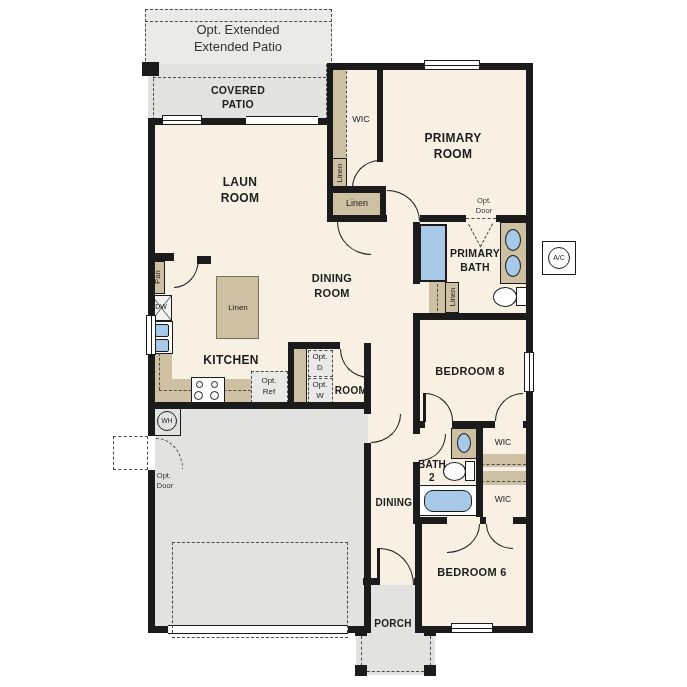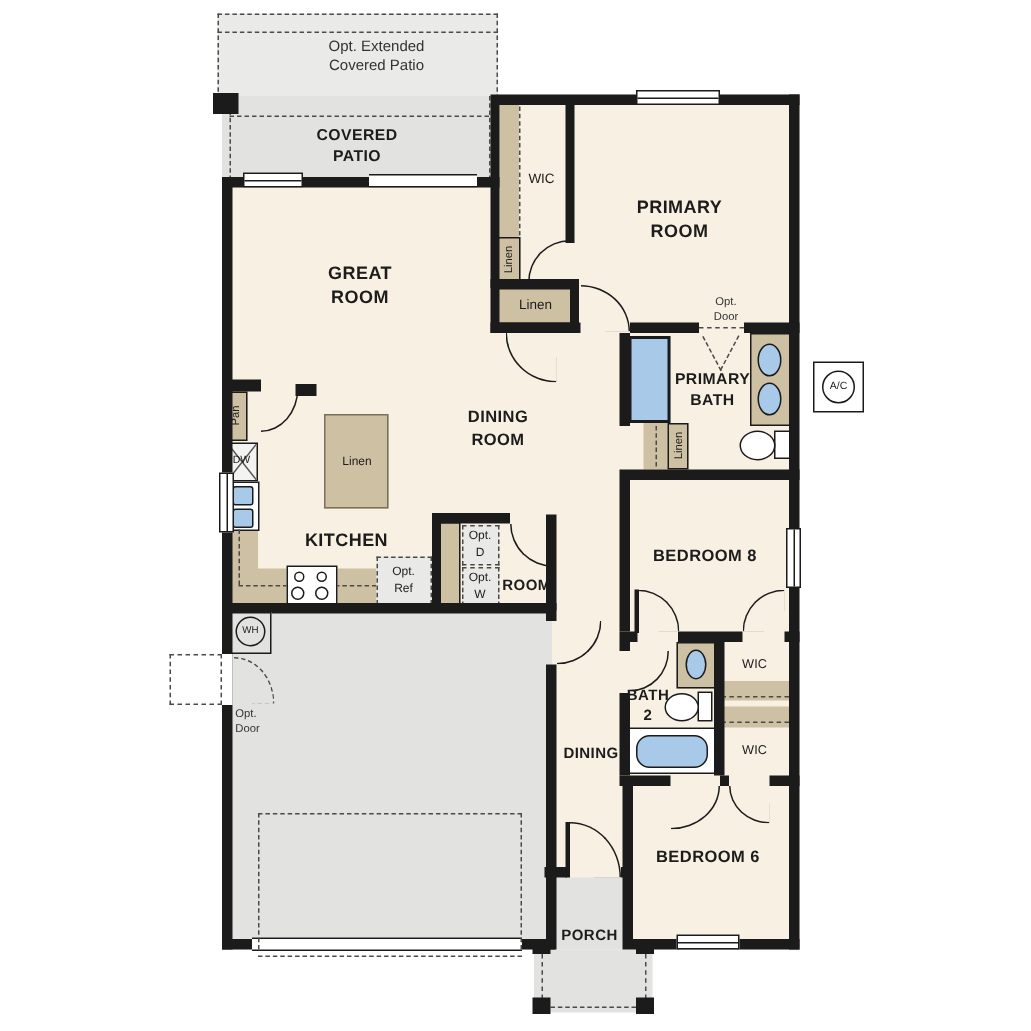--- a/index.html
+++ b/index.html
@@ -177,30 +177,30 @@
   <div class="arc br" style="left:447px;top:524px;width:33px;height:29px;"></div>
   <div class="arc tr" style="left:380px;top:548px;width:34px;height:37px;"></div>
   <div class="arc tr dsh" style="left:156px;top:438px;width:27px;height:31px;"></div>
   <div class="dashbox" style="left:113px;top:436px;width:35px;height:34px;"></div>
 
   <div class="whitebox" style="left:154px;top:408px;width:27px;height:28px;border-width:1.3px;background:var(--gray,#e2e2e0);"></div>
   <div class="circ" style="left:157px;top:411px;width:20px;height:20px;background:var(--gray,#e2e2e0);"></div>
   <div class="whitebox" style="left:542px;top:241px;width:34px;height:34px;border-width:1.2px;"></div>
   <div class="circ" style="left:548px;top:247px;width:22px;height:22px;"></div>
 
-  <div class="lbl" style="left:238px;top:38px;font-size:10px;color:#333;margin-left:13px;">
+  <div class="lbl" style="left:238px;top:38px;font-size:13px;color:#333;">
     <span>Opt. Extended</span>
-    <span>Covered Patio</span>
+    <span>Extended Patio</span>
   </div>
   <div class="lbl b" style="left:238px;top:98px;font-size:10.5px;">
     <span>COVERED</span>
     <span>PATIO</span>
   </div>
   <div class="lbl b" style="left:240px;top:191px;font-size:12px;">
-    <span>GREAT</span>
+    <span>LAUN</span>
     <span>ROOM</span>
   </div>
   <div class="lbl" style="left:361px;top:120px;font-size:9px;">WIC</div>
   <div class="lbl b" style="left:453px;top:147px;font-size:12px;">
     <span>PRIMARY</span>
     <span>ROOM</span>
   </div>
   <div class="vlbl" style="left:339px;top:173px;">Linen</div>
   <div class="lbl" style="left:357px;top:204px;font-size:9px;">Linen</div>
   <div class="lbl" style="left:484px;top:206px;font-size:7.5px;color:#333;">

